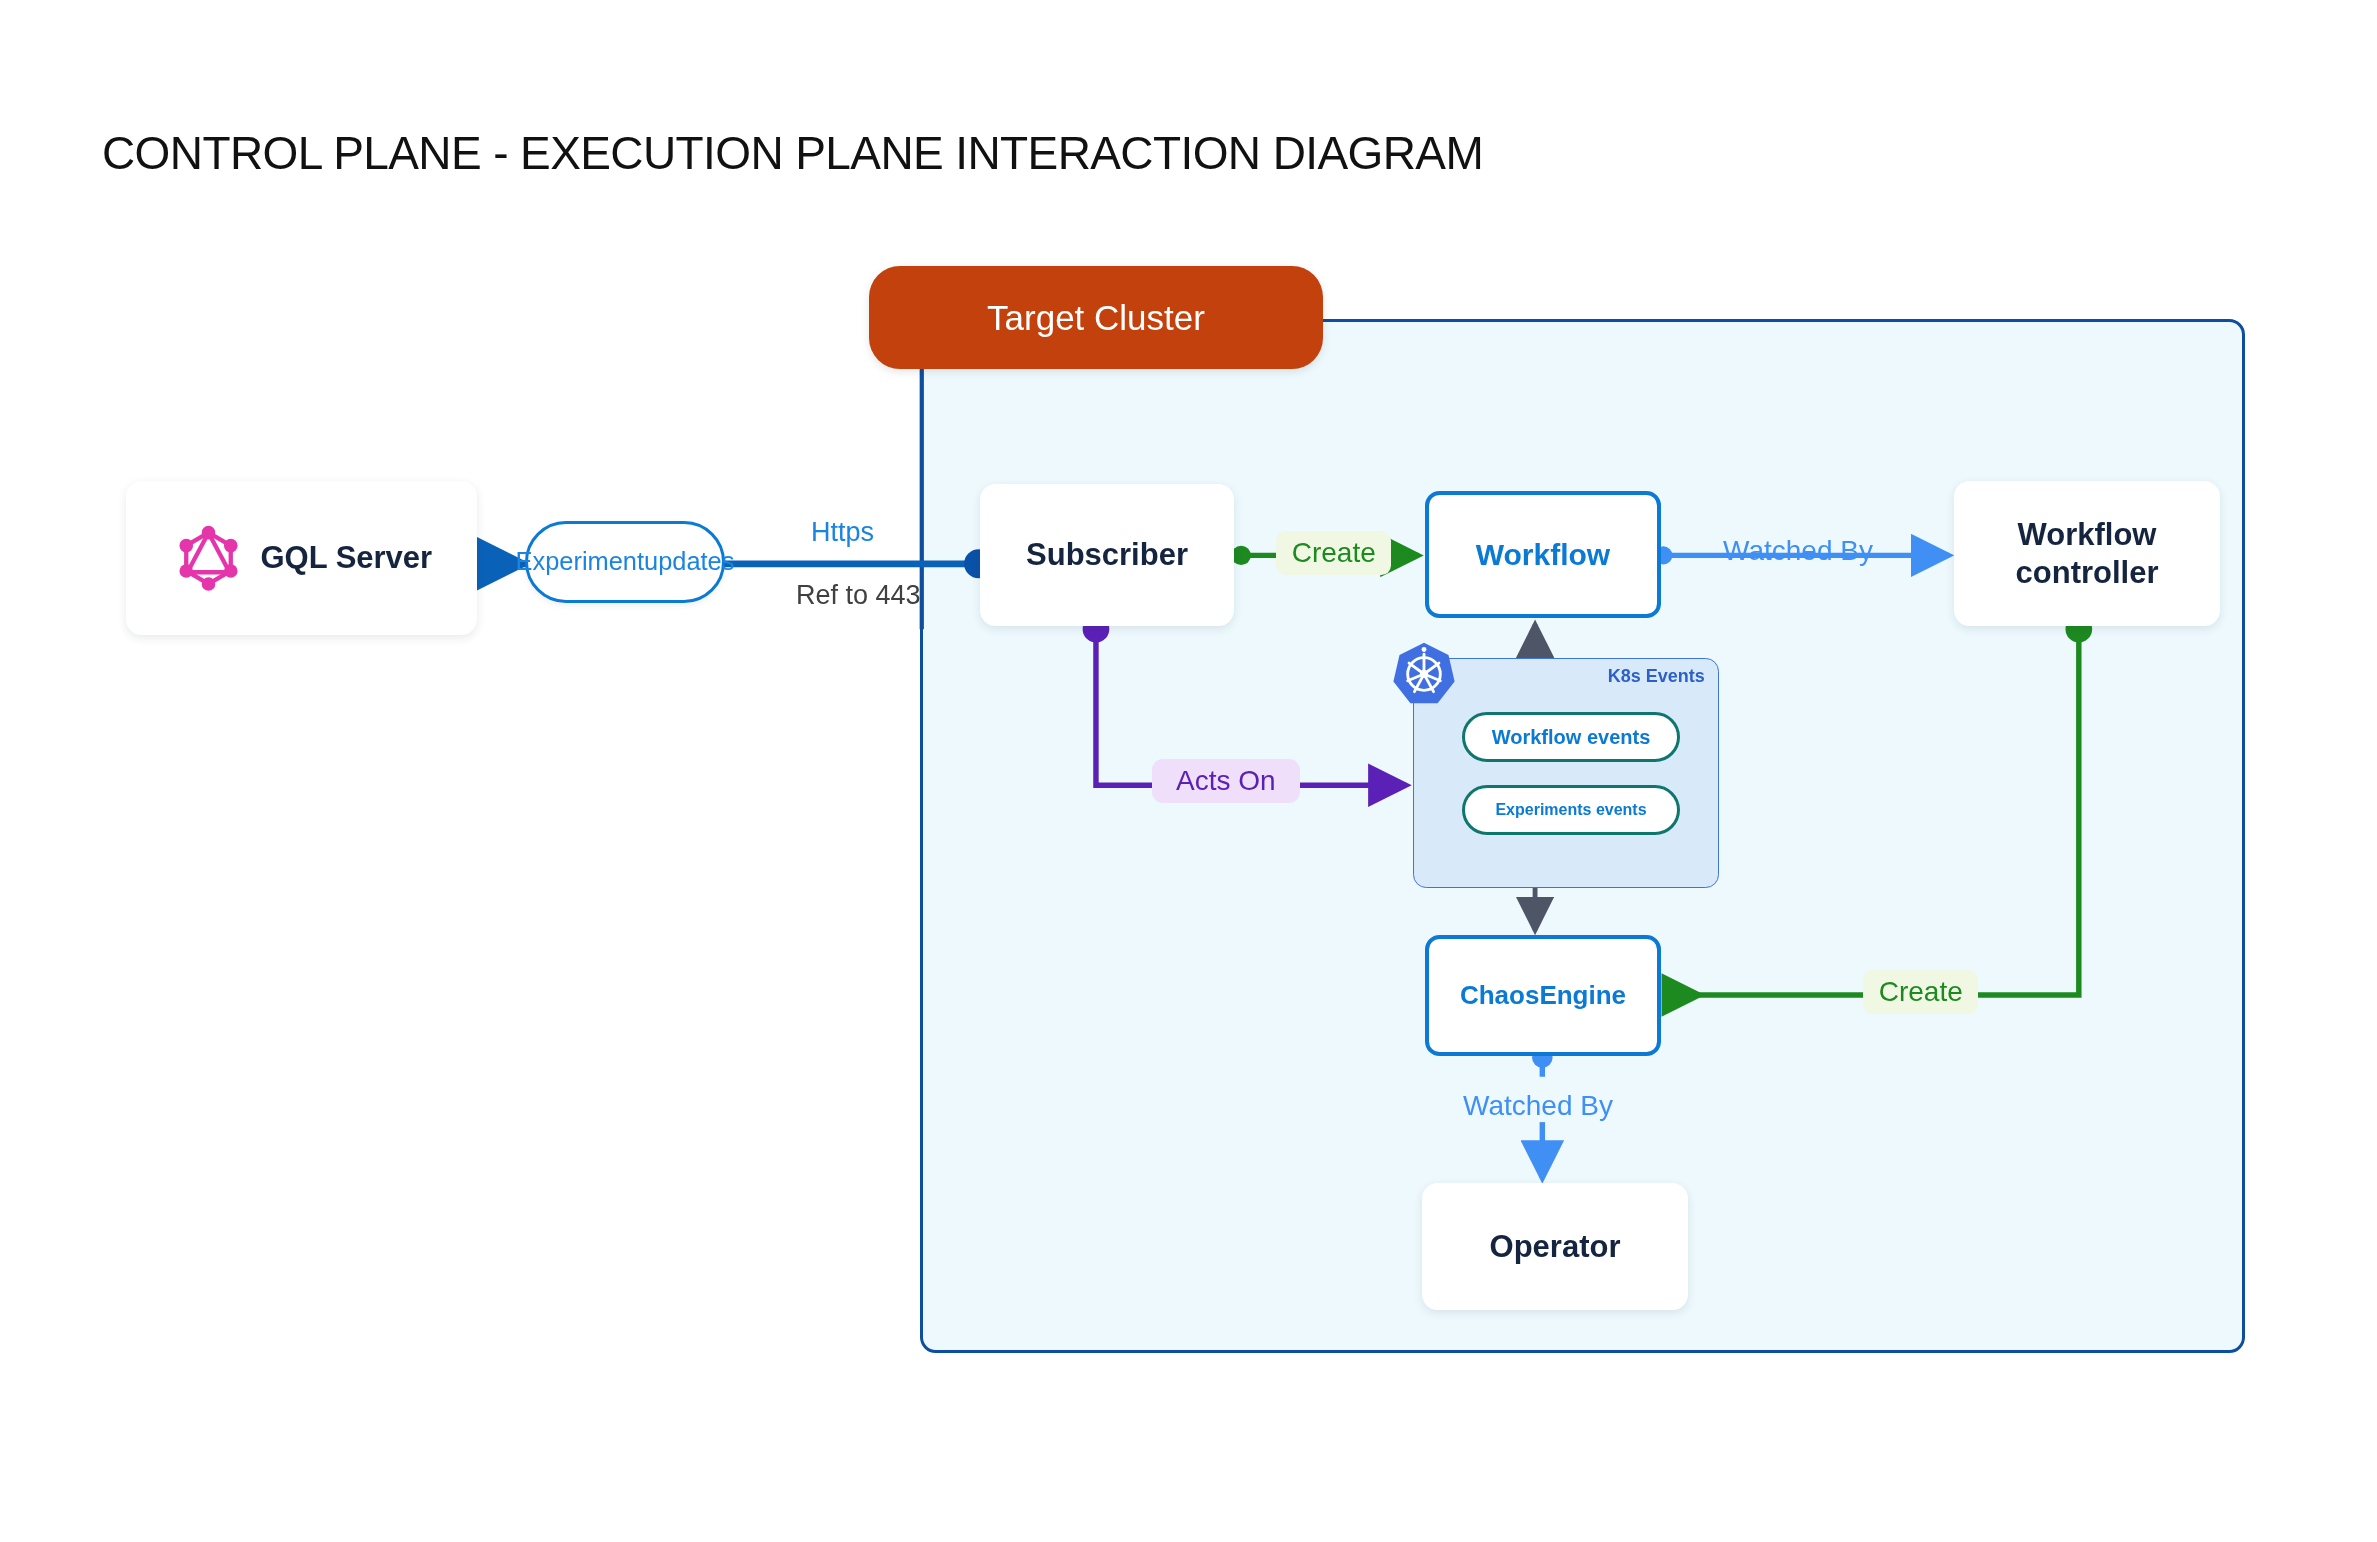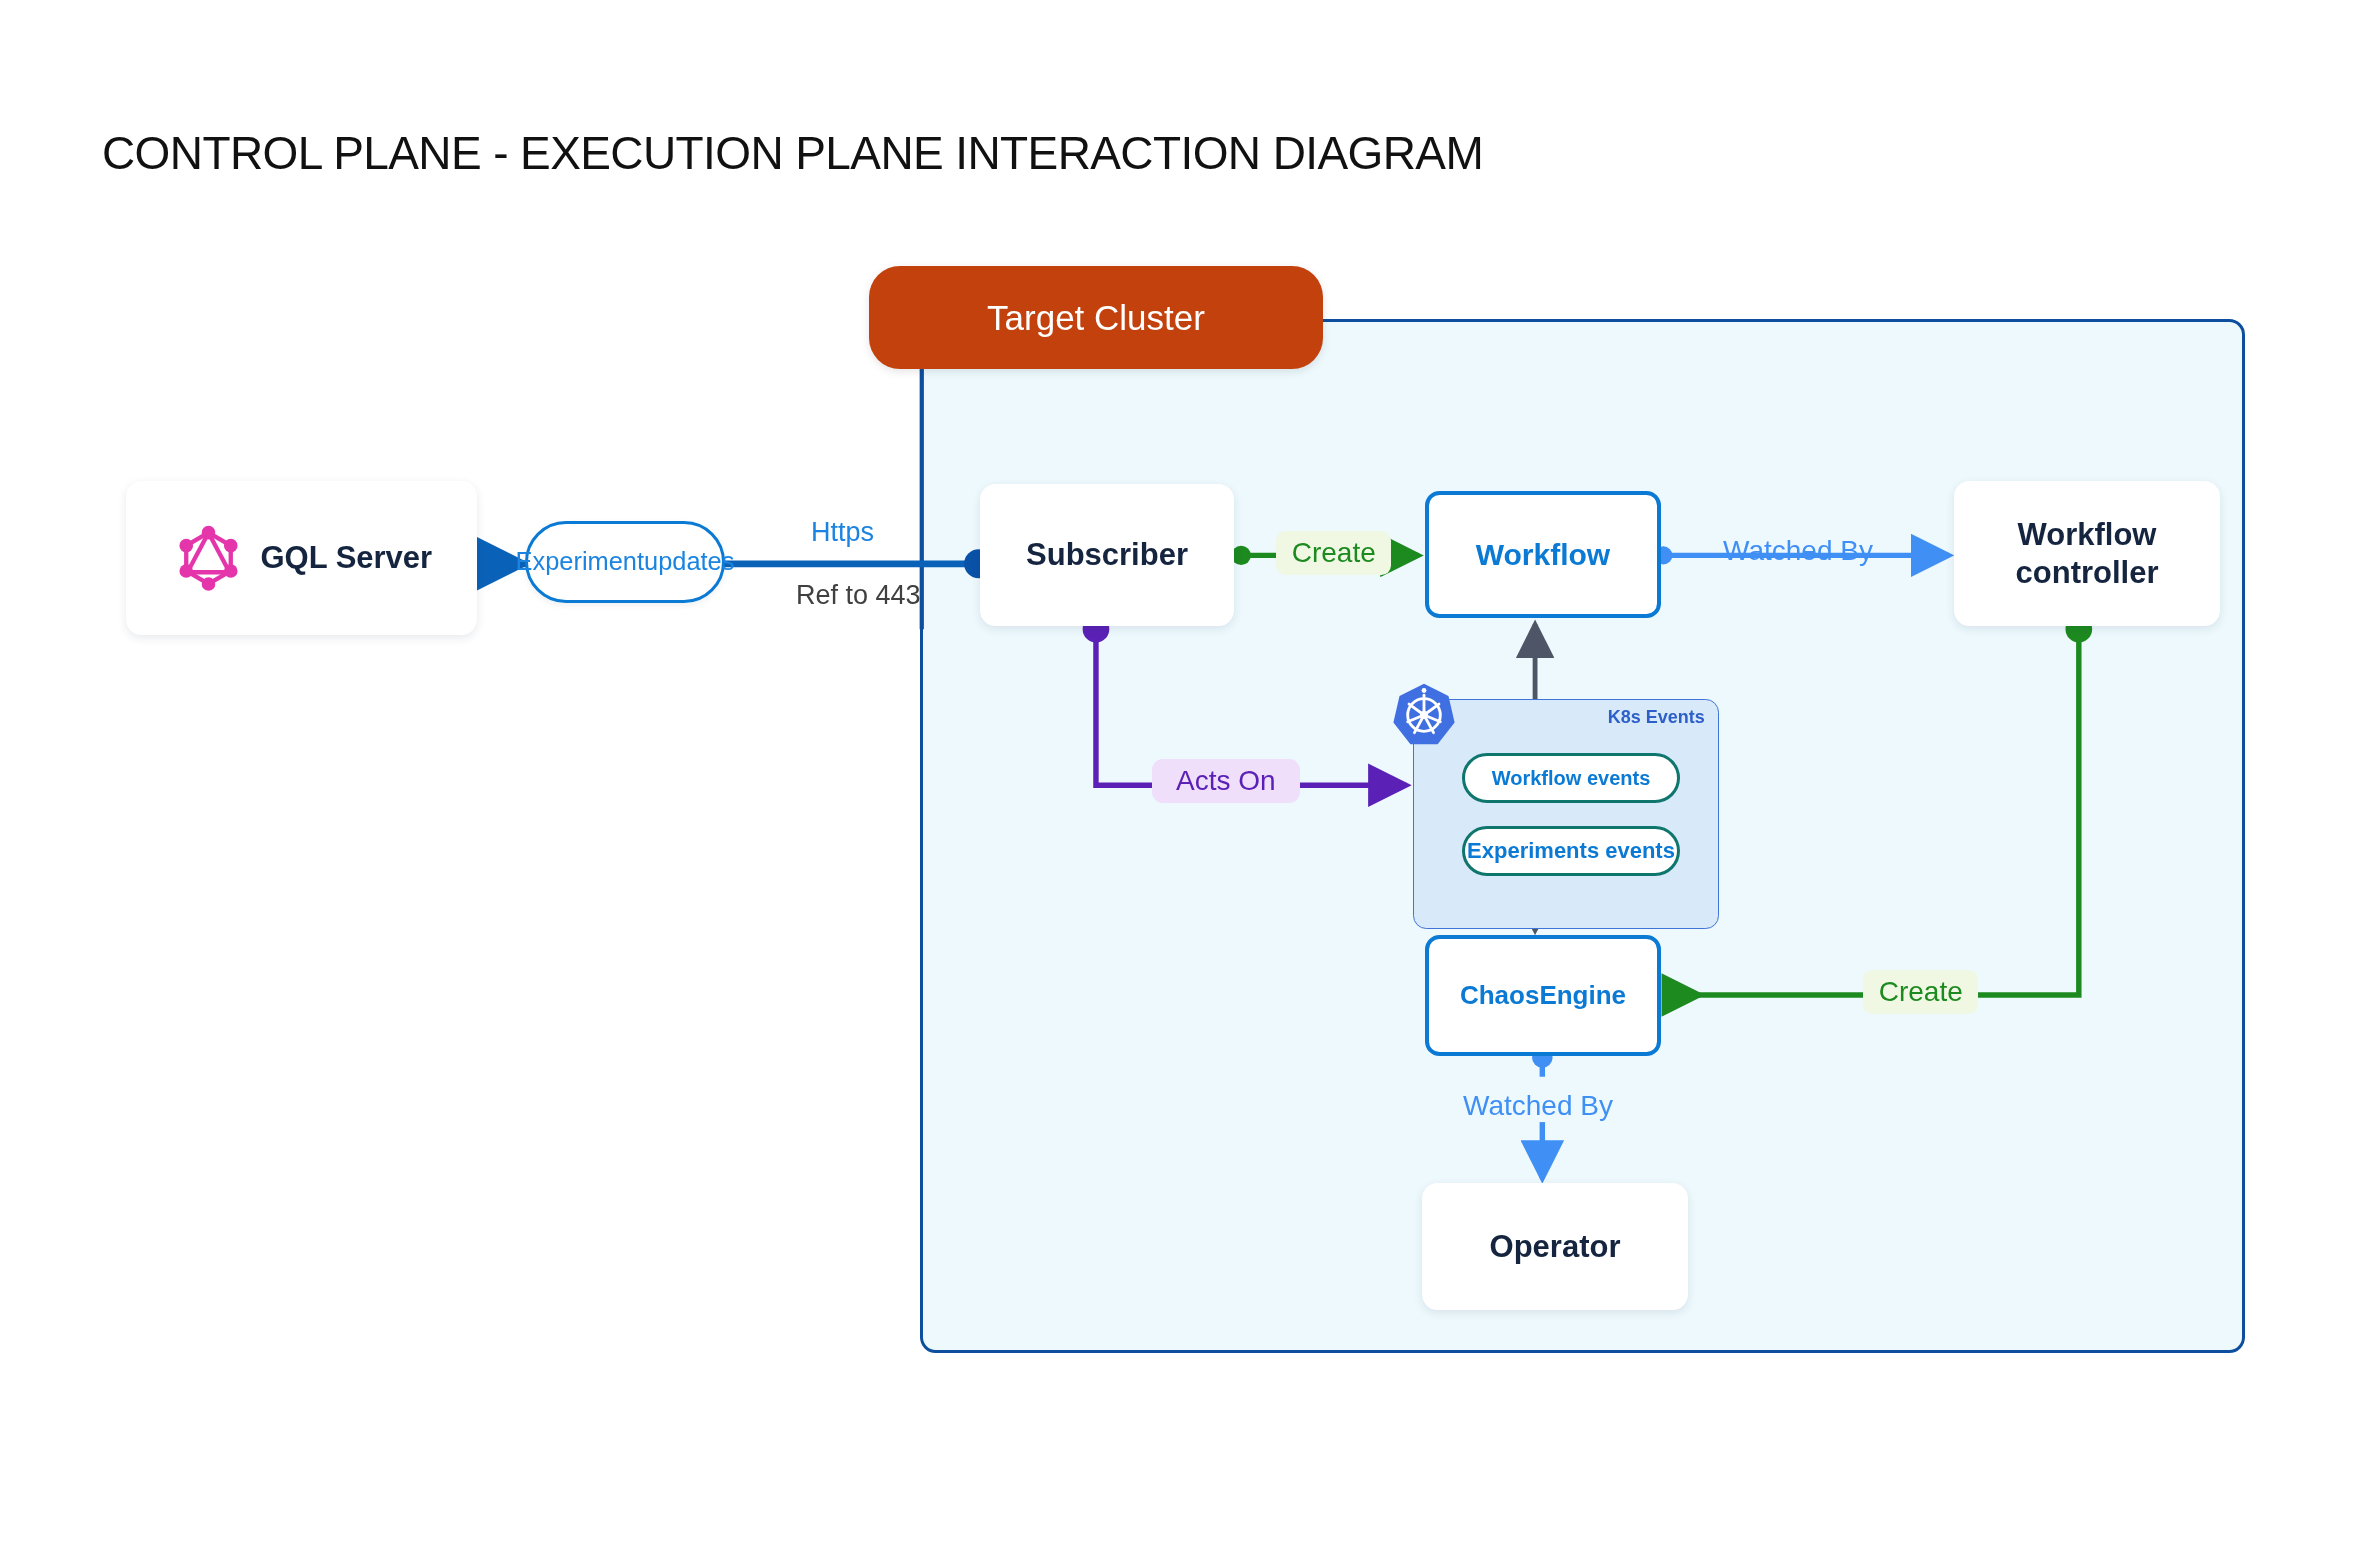--- a/index.html
+++ b/index.html
@@ -108,21 +108,20 @@
   #k8s-group {
     position: absolute;
     left: 1413px;
     top: 658px;
     width: 306px;
     height: 230px;
     background: #d8e9fa;
     border: 1.8px solid #3f74d8;
     border-radius: 13.3px;
     box-sizing: border-box;
-    margin-top: 41px;
   }
   #k8s-title {
     position: absolute;
     right: 13.3px;
     top: 7.3px;
     font-size: 18px;
     font-weight: 700;
     color: #2d5fc9;
   }
   #k8s-icon {
@@ -141,21 +140,21 @@
     border: 3px solid #0f766e;
     border-radius: 27px;
     display: flex;
     align-items: center;
     justify-content: center;
     color: #0a7ad4;
     font-weight: 600;
     box-sizing: border-box;
   }
   #k8s-pill-0 { top: 53px; font-size: 20px; }
-  #k8s-pill-1 { top: 126px; font-size: 22px; }
+  #k8s-pill-1 { top: 126px; font-size: 16px; }
 
   
   .edge-label {
     position: absolute;
     display: flex;
     align-items: center;
     justify-content: center;
     white-space: nowrap;
     box-sizing: border-box;
   }

